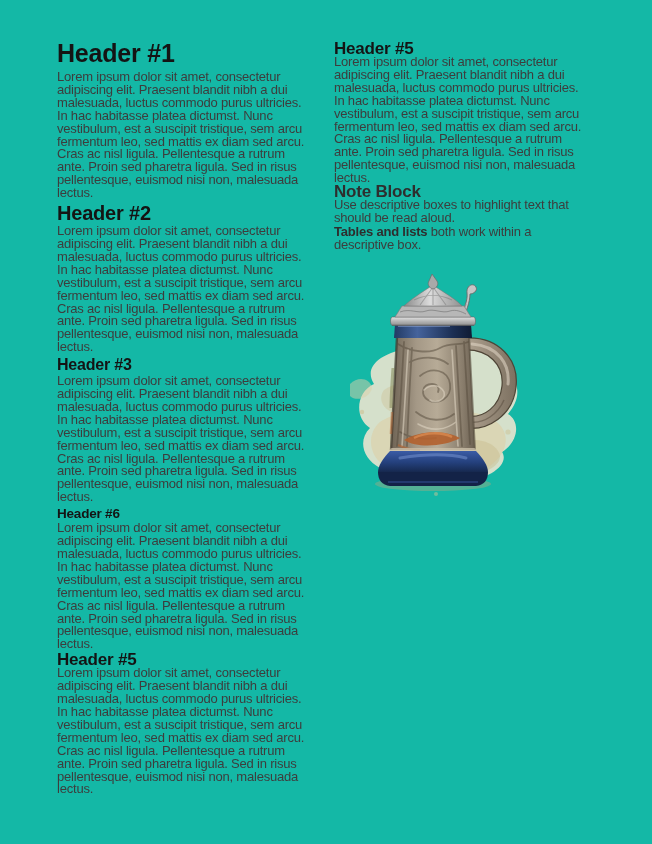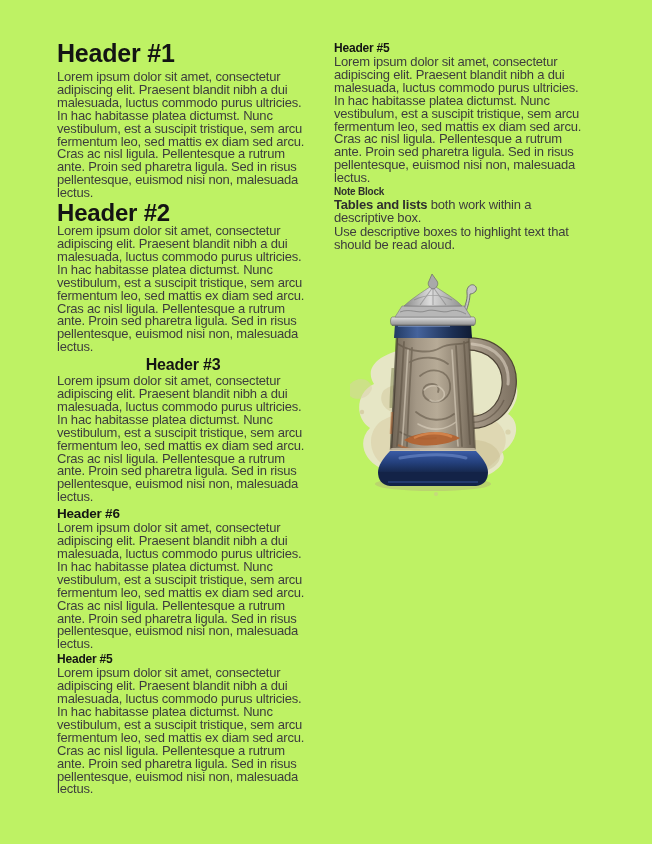--- a/index.html
+++ b/index.html
@@ -3,41 +3,41 @@
 <meta charset="utf-8">
 <style>
   * { margin: 0; padding: 0; box-sizing: border-box; }
   html, body { width: 652px; height: 844px; }
   body {
     background: #ffffff;
     font-family: "Liberation Sans", "DejaVu Sans", sans-serif;
     color: #3d3d3d;
     overflow: hidden;
   }
-  .page { position: relative; width: 652px; height: 844px; background: #bef264; }
+  .page { position: relative; width: 652px; height: 844px; background: #14b8a6; }
   .col { position: absolute; top: 40px; }
   .col-left  { left: 57px;  width: 252px; }
   .col-right { left: 334px; width: 258px; }
 
   p.body-text {
     font-size: 13px;
     line-height: 12.9px;
     letter-spacing: -0.2px;
     margin: 0 0 1px 0;
     color: #3d3d3d;
   }
   h1, h2, h3, h4, h5 { color: #141414; font-weight: 700; letter-spacing: -0.2px; }
   h1 { font-size: 25px;   line-height: 26px; margin: 0 0 5px 0; }
-  h2 { font-size: 24px;   line-height: 22px; margin: 2px 0 1px 0; }
-  h3 { font-size: 16px;   line-height: 18px; margin: 2px 0 1px 0; text-align: center; }
+  h2 { font-size: 20px;   line-height: 22px; margin: 2px 0 1px 0; }
+  h3 { font-size: 16px;   line-height: 18px; margin: 2px 0 1px 0; }
   h4 { font-size: 13.5px; line-height: 15px; margin: 2px 0 1px 0; }
-  h5 { font-size: 12px; line-height: 13px; margin: 2px 0 1px 0; }
+  h5 { font-size: 17px; line-height: 13px; margin: 2px 0 1px 0; }
 
   .note-title {
-    font-size: 10px;
+    font-size: 17px;
     line-height: 12.9px;
     font-weight: 700;
     letter-spacing: -0.2px;
     color: #2e2e2e;
   }
   .note-text b { color: #2e2e2e; }
 
   .stein-figure {
     display: block;
     width: 200px;
@@ -67,23 +67,23 @@
     <p class="body-text">Lorem ipsum dolor sit amet, consectetur adipiscing elit. Praesent blandit nibh a dui malesuada, luctus commodo purus ultricies. In hac habitasse platea dictumst. Nunc vestibulum, est a suscipit tristique, sem arcu fermentum leo, sed mattis ex diam sed arcu. Cras ac nisl ligula. Pellentesque a rutrum ante. Proin sed pharetra ligula. Sed in risus pellentesque, euismod nisi non, malesuada lectus.</p>
   </div>
 
   <div class="col col-right">
     <h5>Header #5</h5>
     <p class="body-text">Lorem ipsum dolor sit amet, consectetur adipiscing elit. Praesent blandit nibh a dui malesuada, luctus commodo purus ultricies. In hac habitasse platea dictumst. Nunc vestibulum, est a suscipit tristique, sem arcu fermentum leo, sed mattis ex diam sed arcu. Cras ac nisl ligula. Pellentesque a rutrum ante. Proin sed pharetra ligula. Sed in risus pellentesque, euismod nisi non, malesuada lectus.</p>
 
     <div>
       <div class="note-title">Note Block</div>
 
+      <p class="body-text note-text">Use descriptive boxes to highlight text that should be read aloud.</p>
+
       <p class="body-text note-text"><b>Tables and lists</b><span> both work within a descriptive box.</span></p>
-
-      <p class="body-text note-text">Use descriptive boxes to highlight text that should be read aloud.</p>
     </div>
 
     <svg class="stein-figure" viewBox="0 0 200 230" role="img" aria-label="beer-stein-watercolor-illustration">
       <defs>
         <linearGradient id="gBody" x1="0" y1="0" x2="1" y2="0">
           <stop offset="0" stop-color="#6e6354"></stop>
           <stop offset="0.3" stop-color="#a49886"></stop>
           <stop offset="0.55" stop-color="#b7ab97"></stop>
           <stop offset="0.85" stop-color="#8a7e6d"></stop>
           <stop offset="1" stop-color="#6a5f50"></stop>

